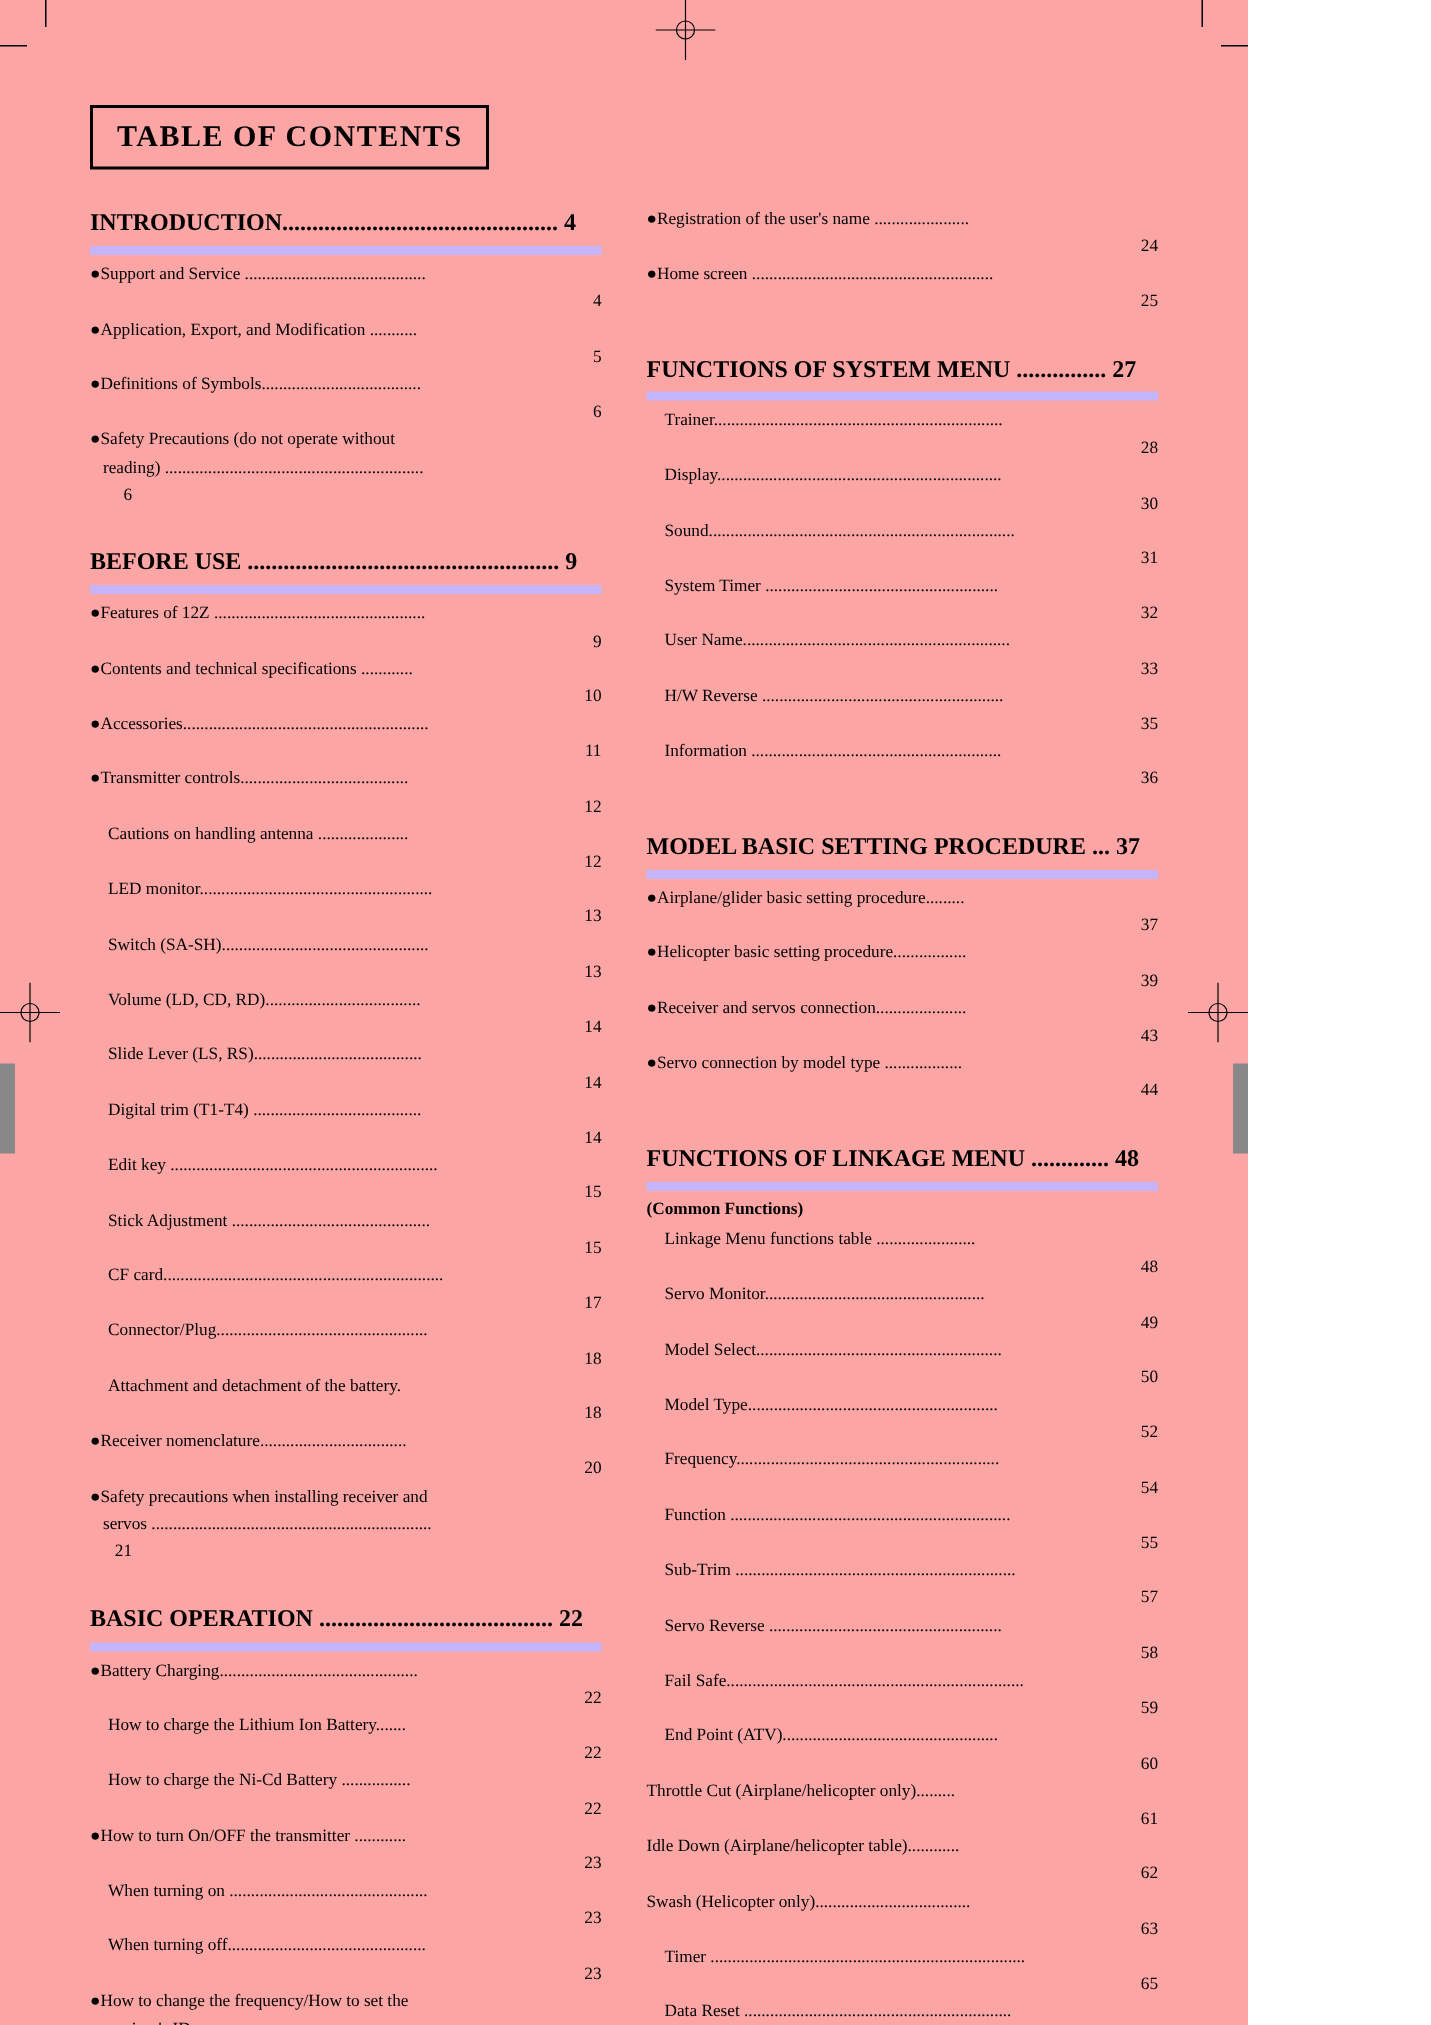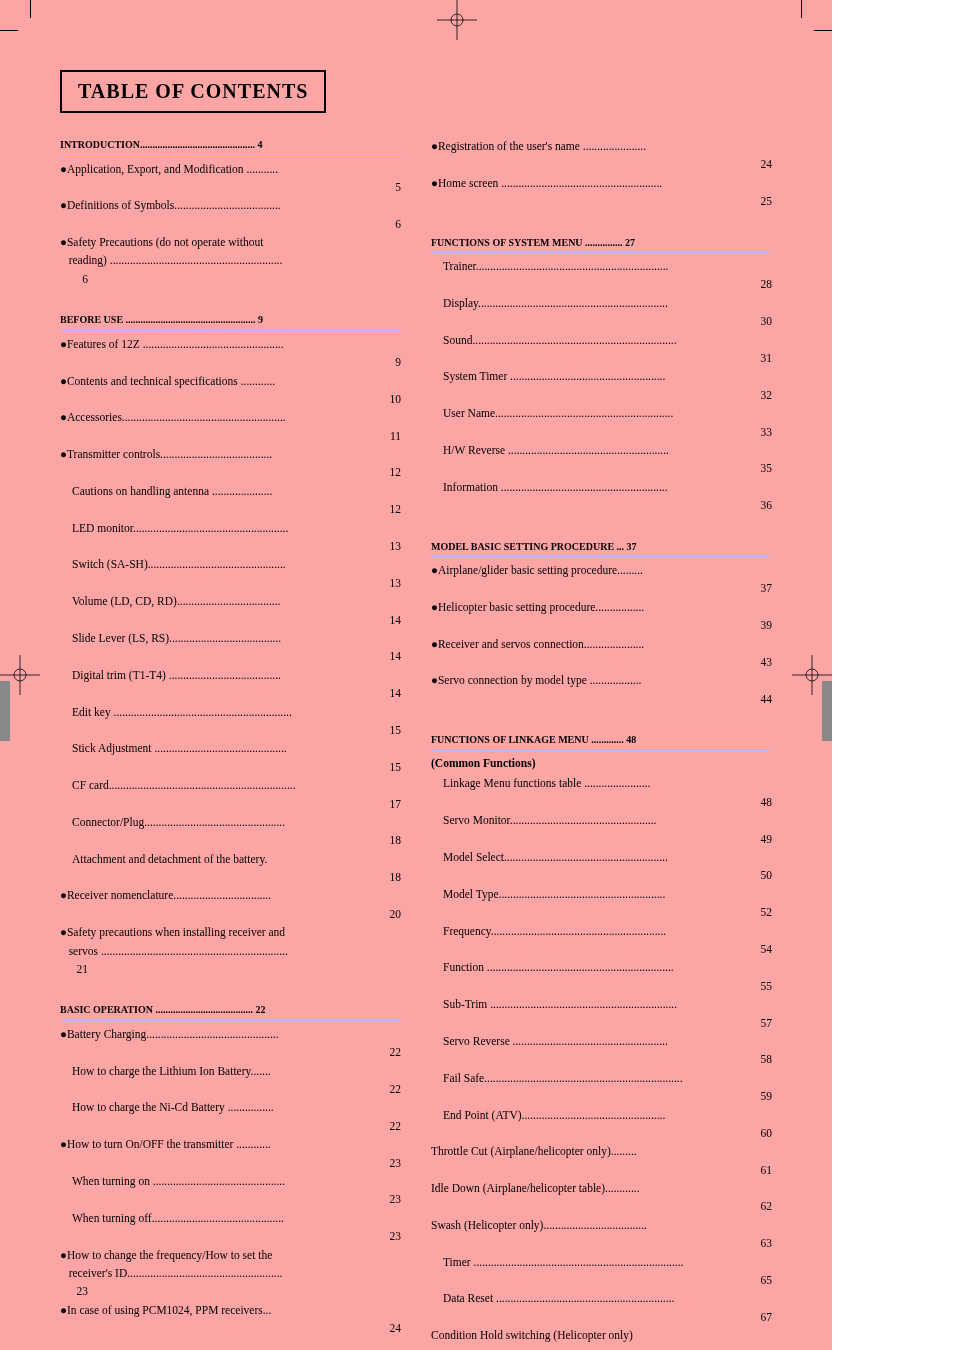--- a/index.html
+++ b/index.html
@@ -75,22 +75,22 @@
     }
     .toc-col {
       flex: 1;
       font-size: 11.5px;
       line-height: 1.55;
     }
 
     
     .section-head {
       font-weight: bold;
-      font-size: 10px;
-      border-bottom: 1px solid #c4b5fd;
+      font-size: 16px;
+      border-bottom: 6px solid #c4b5fd;
       margin-bottom: 4px;
       margin-top: 14px;
       padding-bottom: 2px;
     }
     .section-head:first-child {
       margin-top: 0;
     }
 
     
     .toc-entry {
@@ -188,20 +188,24 @@
     <span class="title-box-text">TABLE OF CONTENTS</span>
   </div>
 
   
   <div class="toc-columns">
 
     <div class="toc-col">
 
       <div class="section-head">INTRODUCTION.............................................. 4</div>
       <div class="toc-entry">
+          <span class="toc-label">●Support and Service ..........................................</span>
+          <span class="toc-num"> 4</span>
+        </div>
+      <div class="toc-entry">
           <span class="toc-label">●Application, Export, and Modification ...........</span>
           <span class="toc-num"> 5</span>
         </div>
       <div class="toc-entry">
           <span class="toc-label">●Definitions of Symbols.....................................</span>
           <span class="toc-num"> 6</span>
         </div>
       <div class="toc-entry" style="align-items:flex-start;">
           <span class="toc-label">●Safety Precautions (do not operate without<br>&nbsp;&nbsp;&nbsp;reading) ............................................................</span>
           <span class="toc-num"> 6</span>

